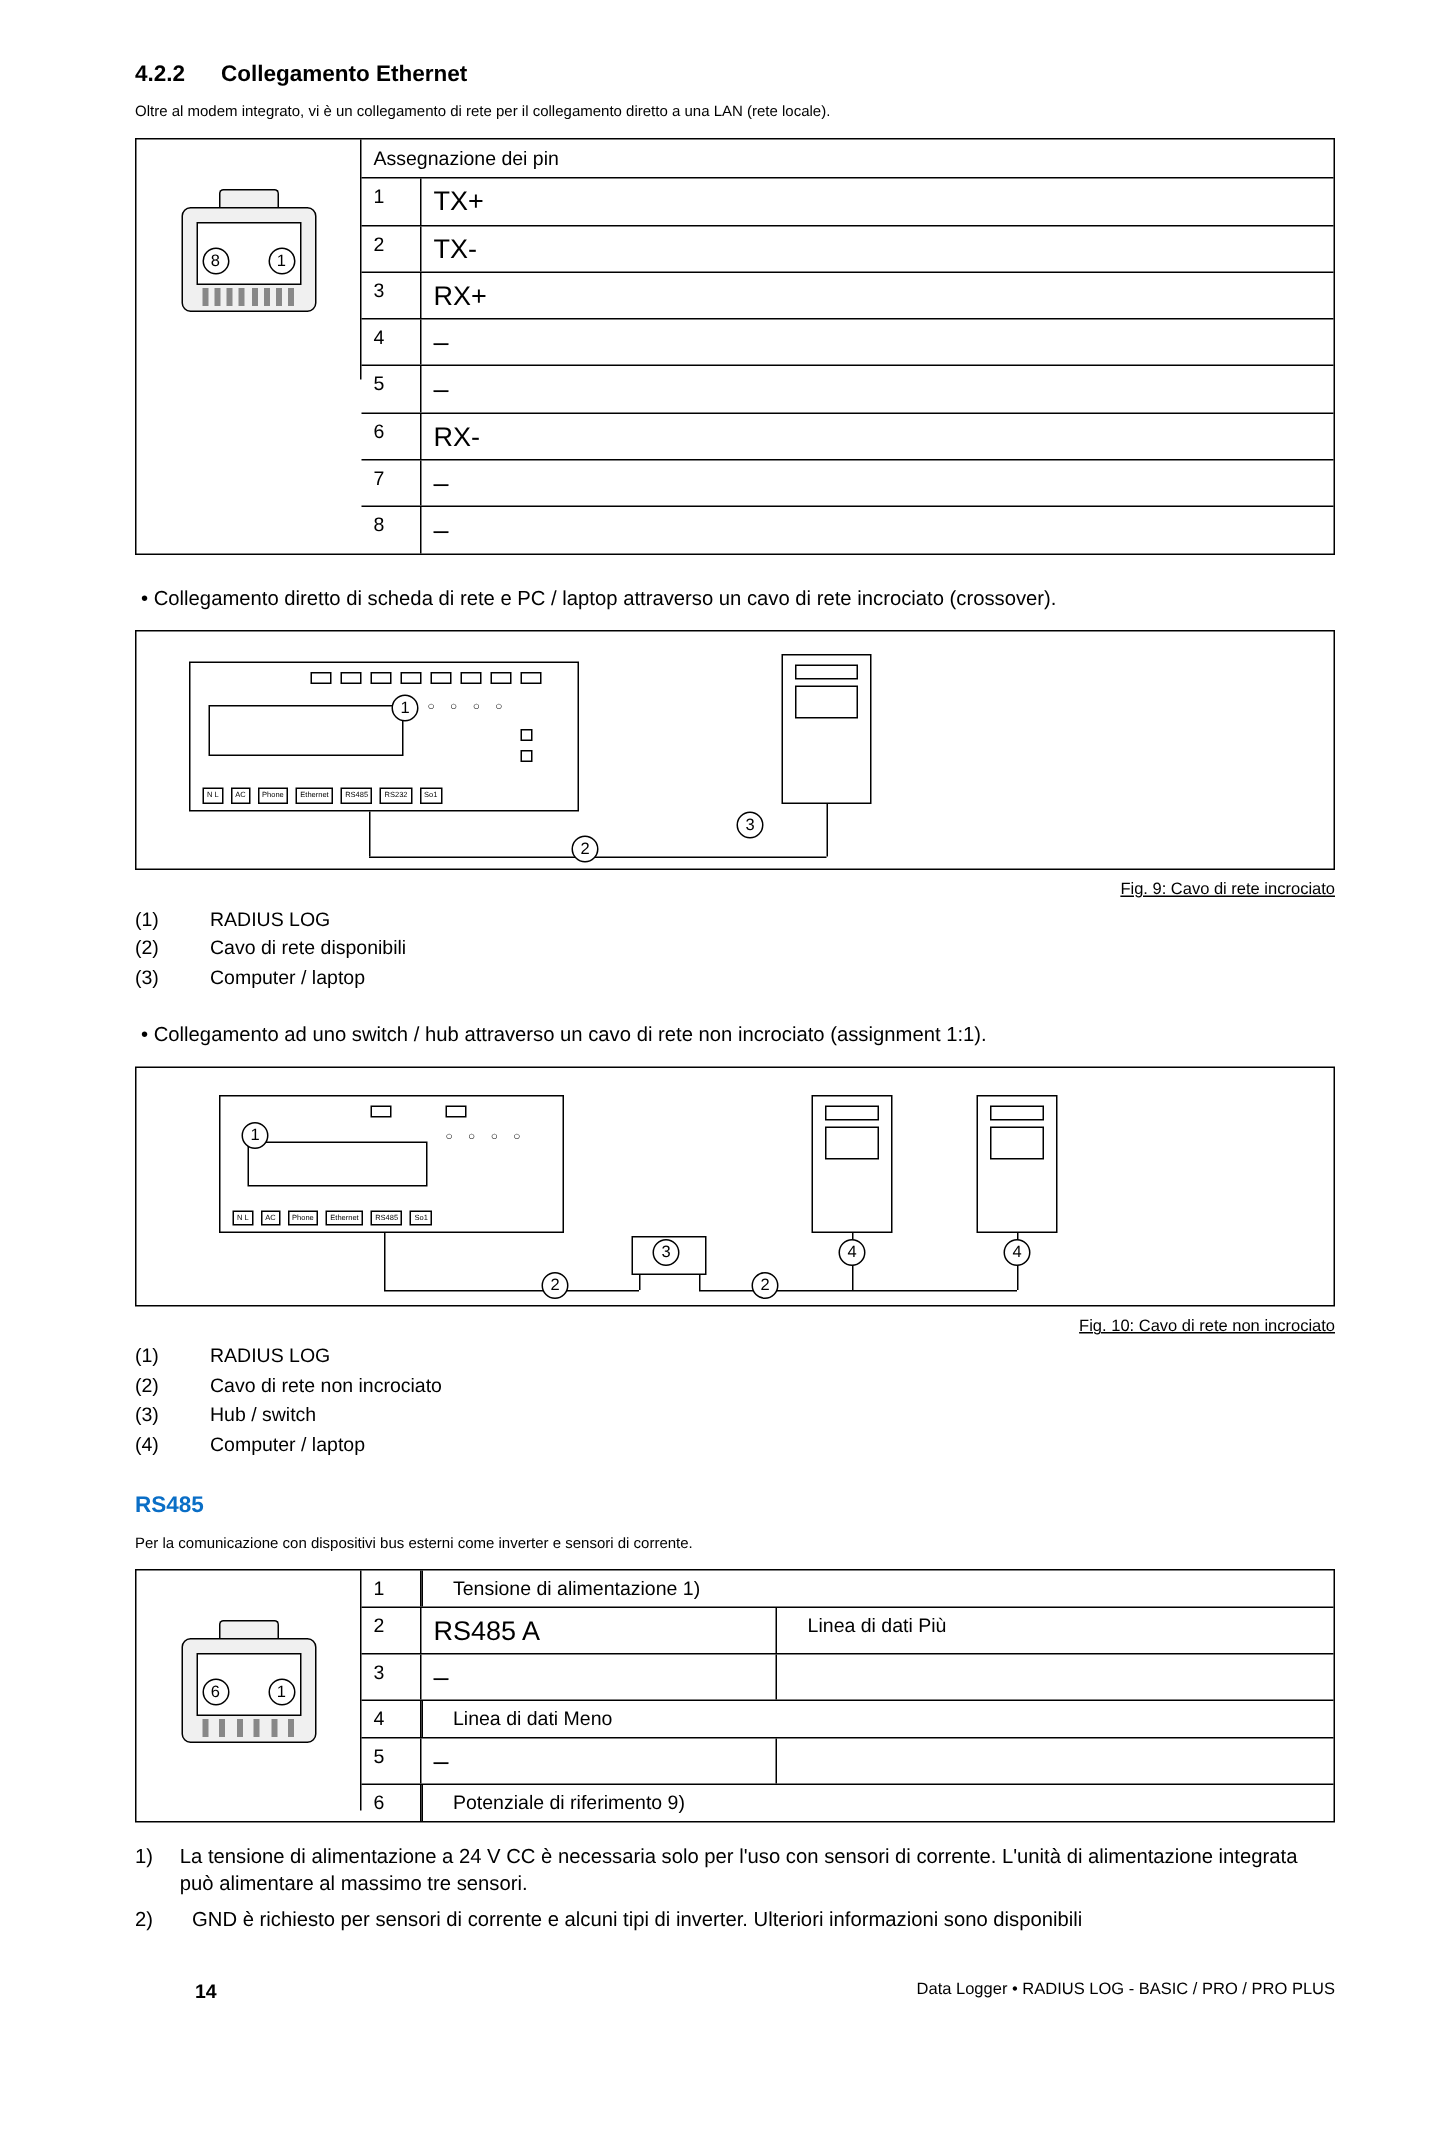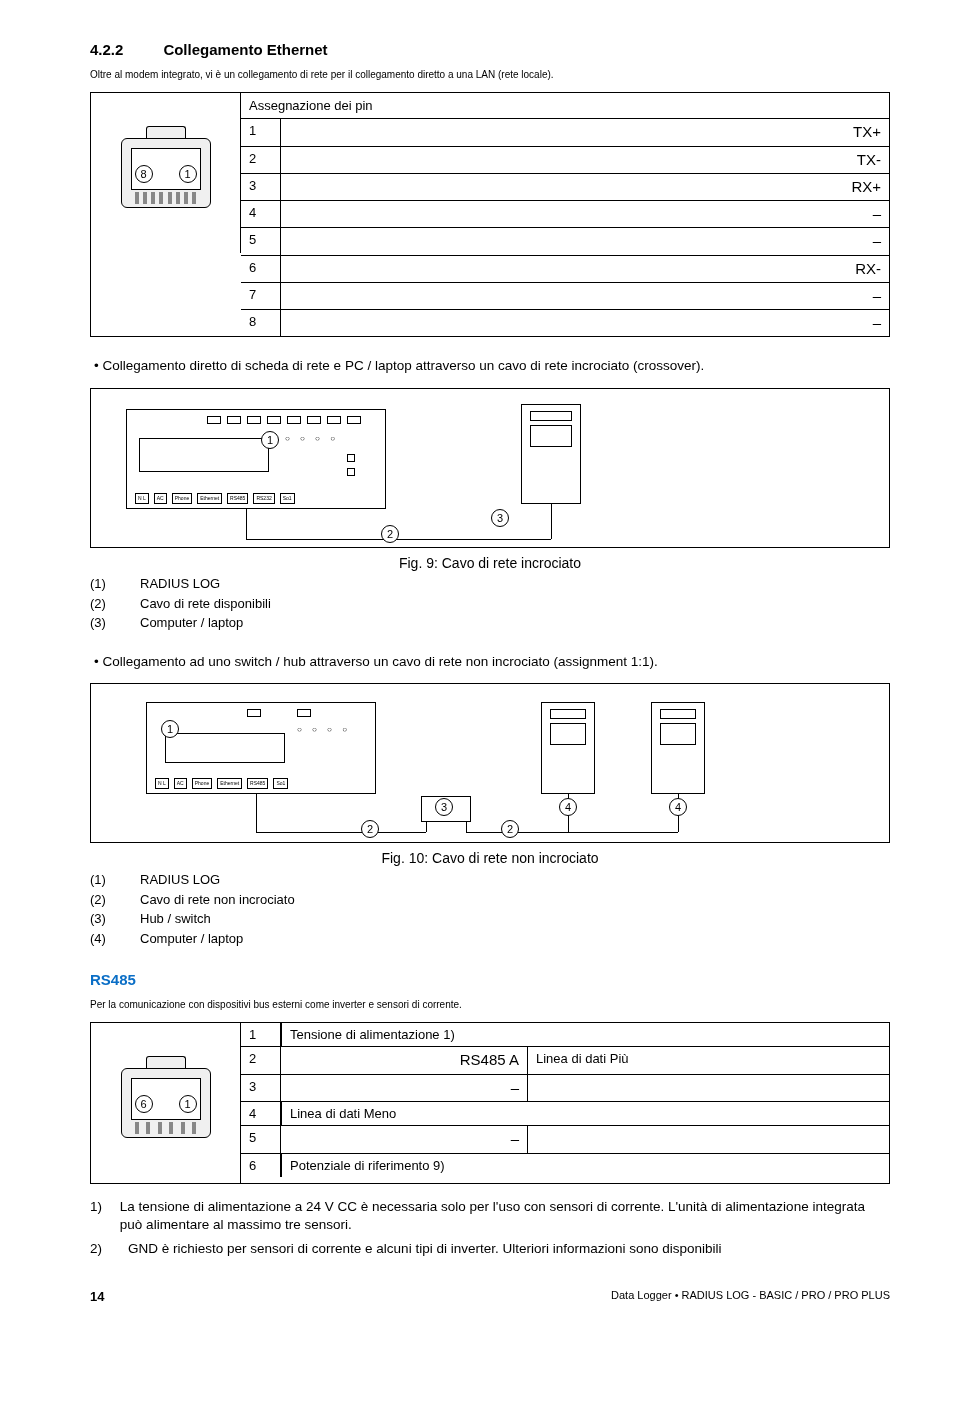--- a/index.html
+++ b/index.html
@@ -7,21 +7,21 @@
     font-family: Arial, Helvetica, sans-serif;
     font-size: 14px;
     color: #000;
     background: #fff;
     width: 960px;
     margin: 0 auto;
     padding: 40px 70px 20px 90px;
     position: relative;
     line-height: 1.35;
   }
-  .sec-head { display: flex; gap: 40px; font-weight: bold; font-size: 15px; margin-bottom: 8px; }
+  .sec-head { display: flex; gap: 24px; font-weight: bold; font-size: 15px; margin-bottom: 8px; }
   .intro { font-size: 10px; margin-bottom: 10px; }
   .pin-row { display: flex; align-items: flex-start; border: 1px solid #000; }
   .pin-img {
     width: 150px; min-height: 160px;
     display: flex; align-items: center; justify-content: center;
     border-right: 1px solid #000; position: relative;
   }
   .rj45 {
     width: 90px; height: 70px; position: relative;
   }
@@ -47,22 +47,22 @@
     position:absolute; top:27px; width:18px;height:18px;border:1px solid #000;
     border-radius:50%; background:#fff; font-size:11px; text-align:center;
     line-height:16px;
   }
   .rj45 .nL { left:14px; } .rj45 .nR { right:14px; }
   .pin-table { flex:1; }
   .pin-table .hdr { padding:4px 8px; border-bottom:1px solid #000; font-size:13px; }
   .pin-table .r { display:flex; border-bottom:1px solid #000; }
   .pin-table .r:last-child { border-bottom:none; }
   .pin-table .c1 { width:40px; padding:3px 8px; border-right:1px solid #000; font-size:13px;}
-  .pin-table .c2 { flex:1; padding:3px 8px; font-size:15px;text-align:right;}
-  .pin-table .c3 { flex:1.5; padding:3px 8px; border-left:1px solid #000; font-size:13px;}
+  .pin-table .c2 { flex:1; padding:3px 8px; font-size:18px;}
+  .pin-table .c3 { flex:1.5; padding:3px 20px; border-left:1px solid #000; font-size:13px;}
   .bullet { margin: 20px 0 12px 0; padding-left:18px; font-size:13.5px; text-indent:-14px;}
   .bullet::before { content:"• "; }
   .diagram-box {
     border:1px solid #000; height:160px; position:relative;
     margin-bottom:6px;
   }
   .device {
     position:absolute; border:1px solid #000; background:#fff;
   }
   .logger {
@@ -83,34 +83,34 @@
   .pc::before { content:""; position:absolute; top:6px; left:8px; right:8px; height:8px;
     border:1px solid #000;}
   .pc::after { content:""; position:absolute; top:20px; left:8px; right:8px; height:20px;
     border:1px solid #000;}
   .hub { width:50px; height:26px; }
   .cnum {
     position:absolute; width:18px;height:18px;border:1px solid #000;border-radius:50%;
     background:#fff; font-size:11px; text-align:center; line-height:16px;
   }
   .wire { position:absolute; background:#000; }
-  .fig-caption { text-align:center; font-size:14px; margin-bottom:2px;}
+  .fig-caption { text-align:right; font-size:11px; text-decoration:underline; margin-bottom:2px;}
   .legend { font-size:13px; line-height:1.5; }
   .legend .li { display:flex; }
   .legend .li .n { width:50px; }
   .rs485-h { color:#0a6ec6; font-weight:bold; font-size:15px; margin:22px 0 8px 0;}
   .note { font-size:13.5px; margin-top:14px; }
   .note .nl { display:flex; margin-bottom:6px; }
   .note .nl .nn { width:38px; }
   .footer {
     position:relative; margin-top:30px;
     font-size:11px; display:flex; justify-content:space-between;
     width:100%;
   }
-  .footer .pn { font-weight:bold; font-size:13px; }
+  .footer .pn { font-weight:bold; font-size:13px;margin-left:40px; }
 </style>
 </head>
 <body>
 
 <div class="sec-head">
   <span>4.2.2</span>
   <span>Collegamento Ethernet</span>
 </div>
 <p class="intro">Oltre al modem integrato, vi è un collegamento di rete per il collegamento diretto a una LAN (rete locale).</p>
 

